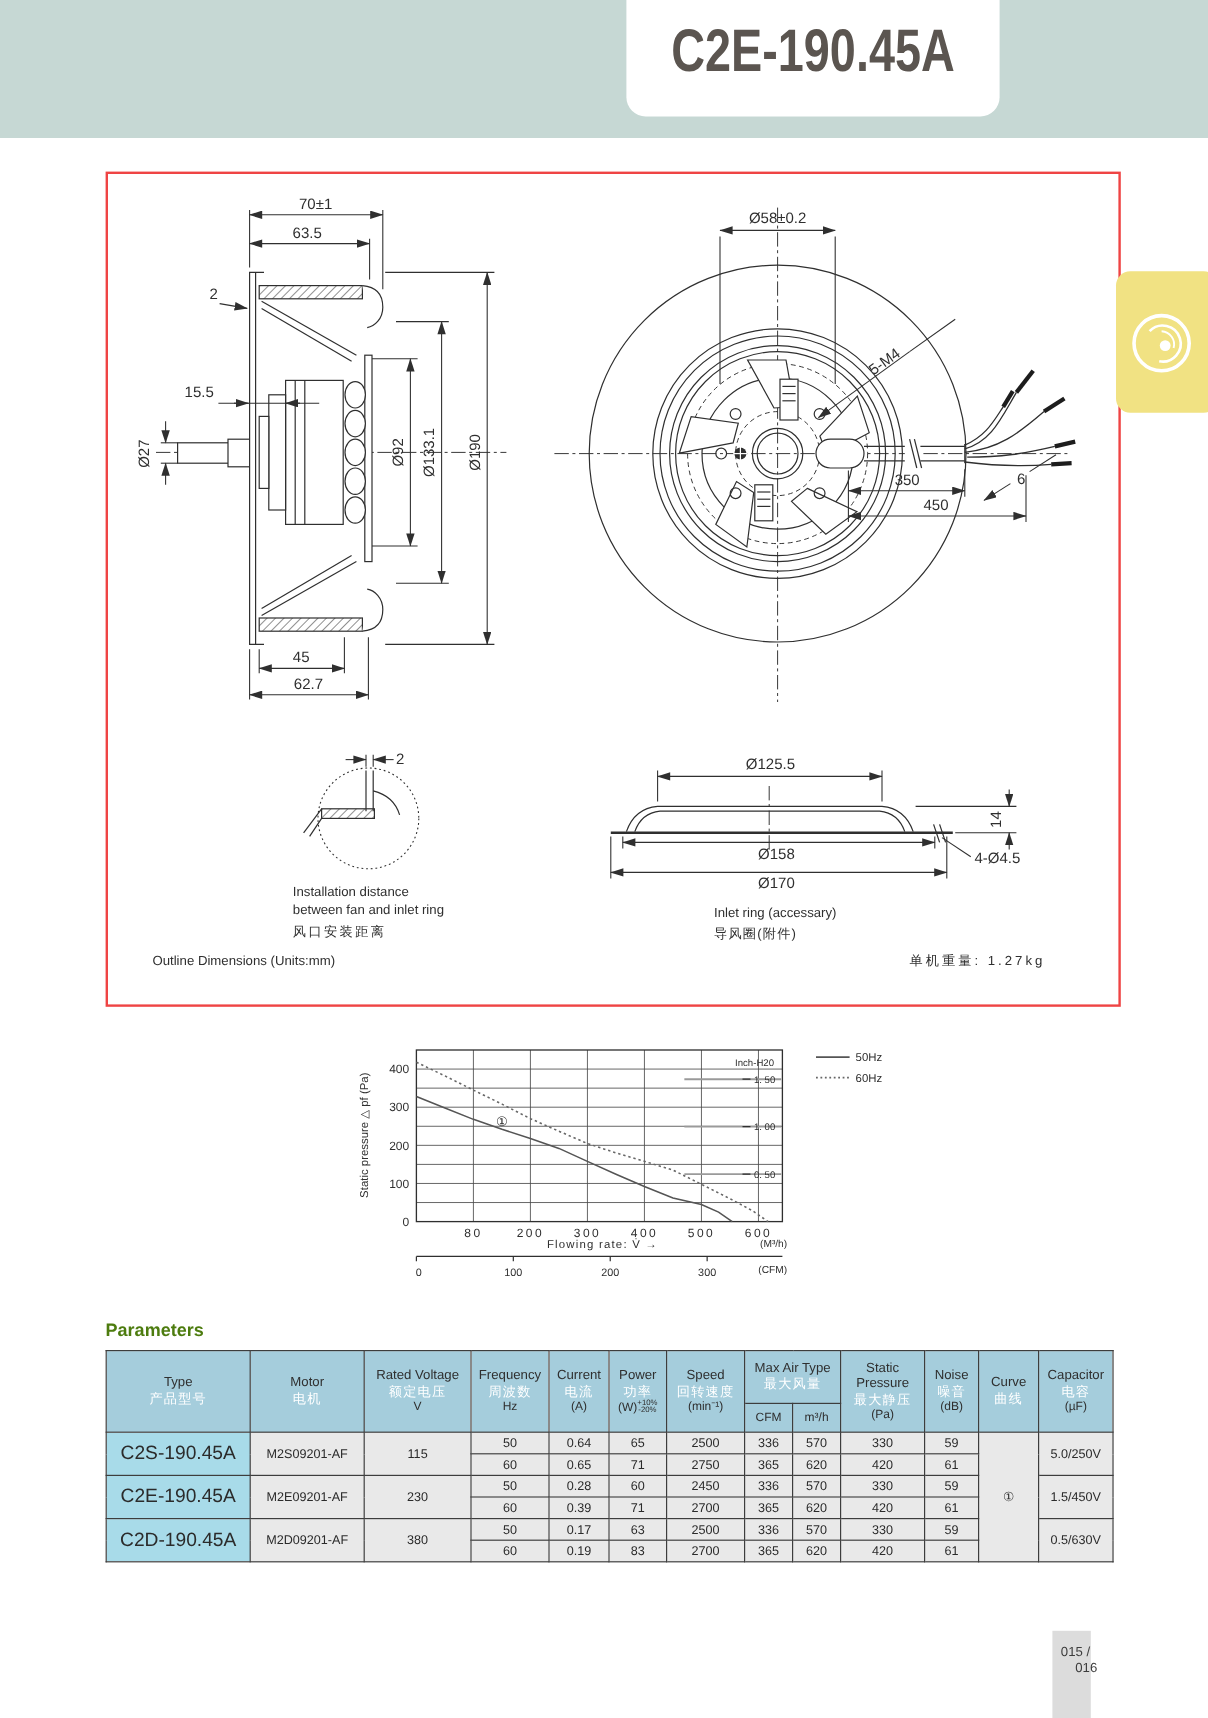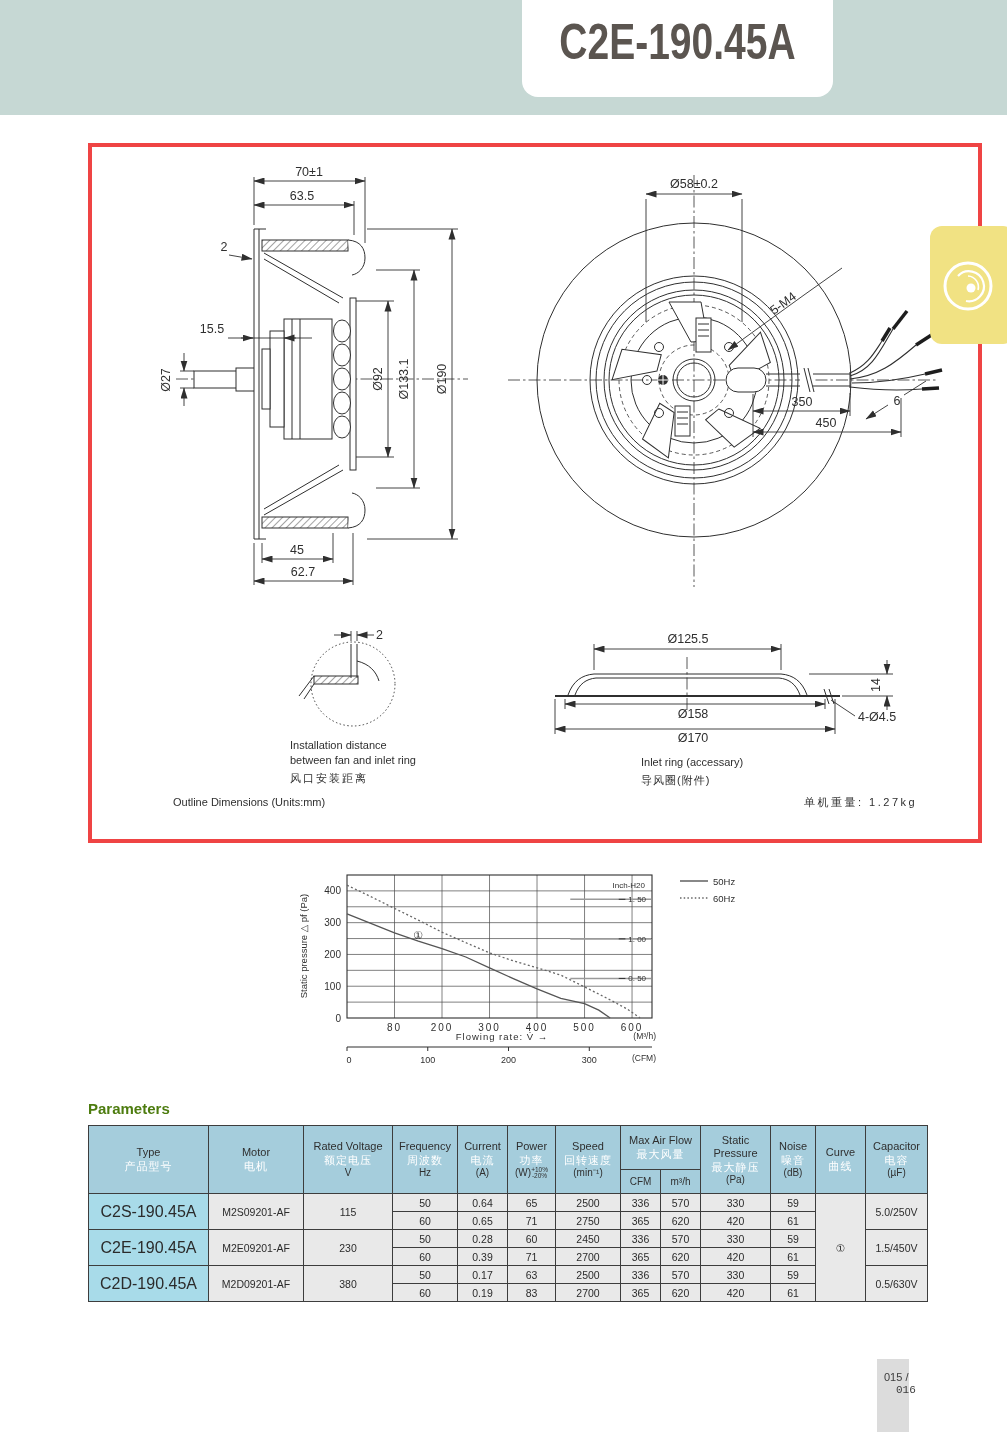--- a/index.html
+++ b/index.html
@@ -6,21 +6,21 @@
   #page{position:relative;width:1007px;height:1432px;background:#fff;overflow:hidden;
         font-family:"Liberation Sans",sans-serif;color:#2f2f2f;}
   
   .banner{position:absolute;left:0;top:0;width:1007px;height:115px;background:#c6d8d4;}
   .title-card{position:absolute;left:522px;top:-14px;width:311px;height:111px;background:#fff;
               border-radius:0 0 16px 16px;display:flex;align-items:center;justify-content:center;}
   .title-card h1{margin:0;font-size:50px;font-weight:bold;color:#5b5550;letter-spacing:0px;
                  transform:scaleX(.78);white-space:nowrap;}
   
   .outline-box{position:absolute;left:88px;top:143px;width:842px;height:692px;
-               border:4px solid #ef4444;background:#fff;padding-left:44px;}
+               border:2px solid #ef4444;background:#fff;}
   .logo-box{position:absolute;left:930px;top:226px;width:85px;height:118px;background:#f1e283;
             border-radius:12px;z-index:5;}
   
   .chart-wrap{position:absolute;left:290px;top:862px;width:480px;height:215px;}
   
   .param-title{position:absolute;left:88px;top:1100px;font-size:15px;font-weight:bold;color:#4d7c0f;}
   .param-table{position:absolute;left:88px;top:1125px;border-collapse:collapse;table-layout:fixed;
                width:839px;font-size:10.5px;color:#2b2b2b;}
   .param-table th,.param-table td{border:1px solid #3d3d3d;text-align:center;vertical-align:middle;
                padding:0;overflow:hidden;}
@@ -30,21 +30,21 @@
   .param-table .u{font-size:10px;color:#2f2f2f;line-height:12px;}
   .param-table td{background:#e9e9e9;height:17px;}
   .param-table td.tcell{background:#a8dbe9;font-size:16px;}
   .param-table .tol{display:inline-flex;flex-direction:column;vertical-align:middle;
                     font-size:6.5px;line-height:6px;color:#2f2f2f;font-style:normal;}
   .param-table .tol i{font-style:normal;}
   
   .footer-box{position:absolute;left:877px;top:1359px;width:32px;height:73px;background:#dcdcdc;
               font-size:11px;color:#3c3c3c;}
   .footer-box .l1{padding:12px 0 0 7px;}
-  .footer-box .l2{padding:1px 0 0 19px;font-family:Liberation Mono, monospace;}
+  .footer-box .l2{padding:1px 0 0 19px;}
   
   .ln{stroke:#2f2f2f;stroke-width:1;fill:none;}
   .lw{stroke:#2f2f2f;stroke-width:1;fill:#fff;}
   .thick{stroke:#2f2f2f;stroke-width:2.2;fill:none;}
   .cl{stroke:#2f2f2f;stroke-width:.8;stroke-dasharray:12 3 2.5 3;fill:none;}
   .dsh{stroke:#2f2f2f;stroke-width:.8;stroke-dasharray:4 3;fill:none;}
   .dotc{stroke:#2f2f2f;stroke-width:.9;stroke-dasharray:1.5 2.4;fill:none;}
   .dim{stroke:#2f2f2f;stroke-width:.9;fill:none;}
   .dt{font-family:"Liberation Sans",sans-serif;font-size:12.5px;fill:#2f2f2f;}
   .st{font-family:"Liberation Sans",sans-serif;font-size:11px;fill:#2f2f2f;}
@@ -430,21 +430,21 @@
                 <i>+10%</i>
                 <i>-20%</i>
               </span></div>
         </th>
         <th rowspan="2">
           <div class="en">Speed</div>
           <div class="cn">回转速度</div>
           <div class="u">(min⁻¹)</div>
         </th>
         <th colspan="2">
-          <div class="en">Max Air Flow</div>
+          <div class="en">Max Air Type</div>
           <div class="cn">最大风量</div>
         </th>
         <th rowspan="2">
           <div class="en">Static Pressure</div>
           <div class="cn">最大静压</div>
           <div class="u">(Pa)</div>
         </th>
         <th rowspan="2">
           <div class="en">Noise</div>
           <div class="cn">噪音</div>

